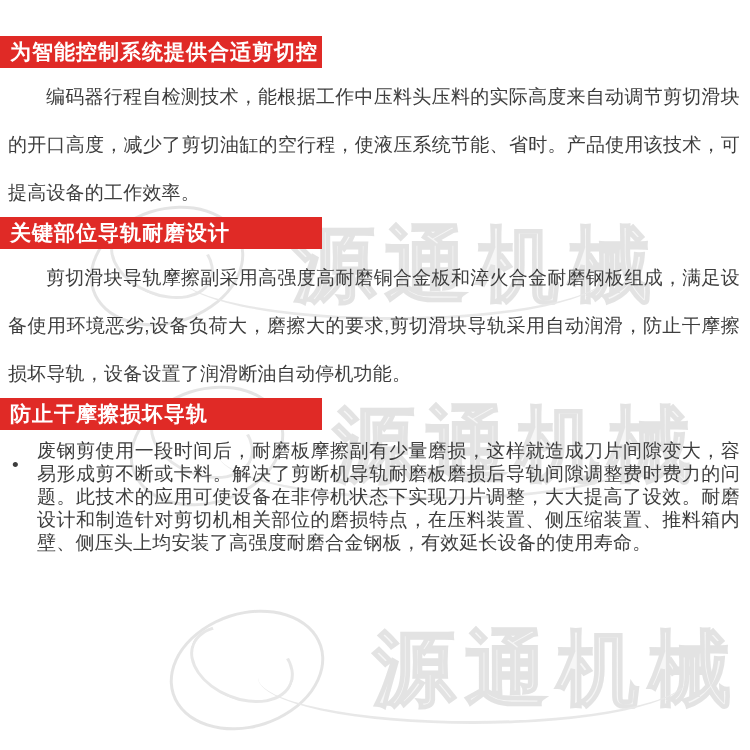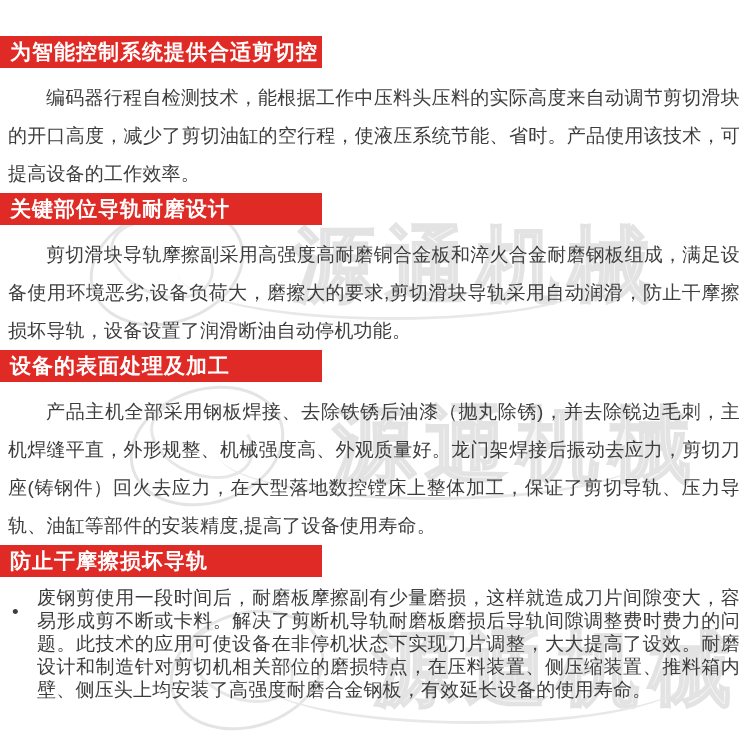--- a/index.html
+++ b/index.html
@@ -19,23 +19,23 @@
     box-sizing: border-box;
     padding-left: 10px;
     margin: 0;
     background: #e02a26;
     color: #ffffff;
     font-size: 21px;
     font-weight: bold;
     letter-spacing: 1px;
   }
   .para {
-    margin: 11px 10px 0 8px;
+    margin: 5px 10px 0 8px;
     font-size: 19px;
-    line-height: 38px;
+    line-height: 48px;
     color: #3d3d3d;
     text-align: justify;
     letter-spacing: 0.2px;
   }
   .para.indent { text-indent: 2em; }
   .bullet-row { position: relative; }
   .bullet-marker {
     position: absolute;
     left: 12px;
     top: 9px;
@@ -122,24 +122,20 @@
     <section>
       <h2 class="banner">为智能控制系统提供合适剪切控制</h2>
       <p class="para indent">编码器行程自检测技术，能根据工作中压料头压料的实际高度来自动调节剪切滑块的开口高度，减少了剪切油缸的空行程，使液压系统节能、省时。产品使用该技术，可提高设备的工作效率。</p>
     </section>
 
     <section>
       <h2 class="banner">关键部位导轨耐磨设计</h2>
       <p class="para indent">剪切滑块导轨摩擦副采用高强度高耐磨铜合金板和淬火合金耐磨钢板组成，满足设备使用环境恶劣,设备负荷大，磨擦大的要求,剪切滑块导轨采用自动润滑，防止干摩擦损坏导轨，设备设置了润滑断油自动停机功能。</p>
     </section>
 
-    <section>
-      <h2 class="banner">设备的表面处理及加工</h2>
-      <p class="para indent">产品主机全部采用钢板焊接、去除铁锈后油漆（抛丸除锈)，并去除锐边毛刺，主机焊缝平直，外形规整、机械强度高、外观质量好。龙门架焊接后振动去应力，剪切刀座(铸钢件）回火去应力，在大型落地数控镗床上整体加工，保证了剪切导轨、压力导轨、油缸等部件的安装精度,提高了设备使用寿命。</p>
-    </section>
 
     <section>
       <h2 class="banner">防止干摩擦损坏导轨</h2>
       <div class="bullet-row">
         <span class="bullet-marker">•</span>
         <p class="para bullet-para">废钢剪使用一段时间后，耐磨板摩擦副有少量磨损，这样就造成刀片间隙变大，容易形成剪不断或卡料。解决了剪断机导轨耐磨板磨损后导轨间隙调整费时费力的问题。此技术的应用可使设备在非停机状态下实现刀片调整，大大提高了设效。耐磨设计和制造针对剪切机相关部位的磨损特点，在压料装置、侧压缩装置、推料箱内壁、侧压头上均安装了高强度耐磨合金钢板，有效延长设备的使用寿命。</p>
       </div>
     </section>
 
   </div>

